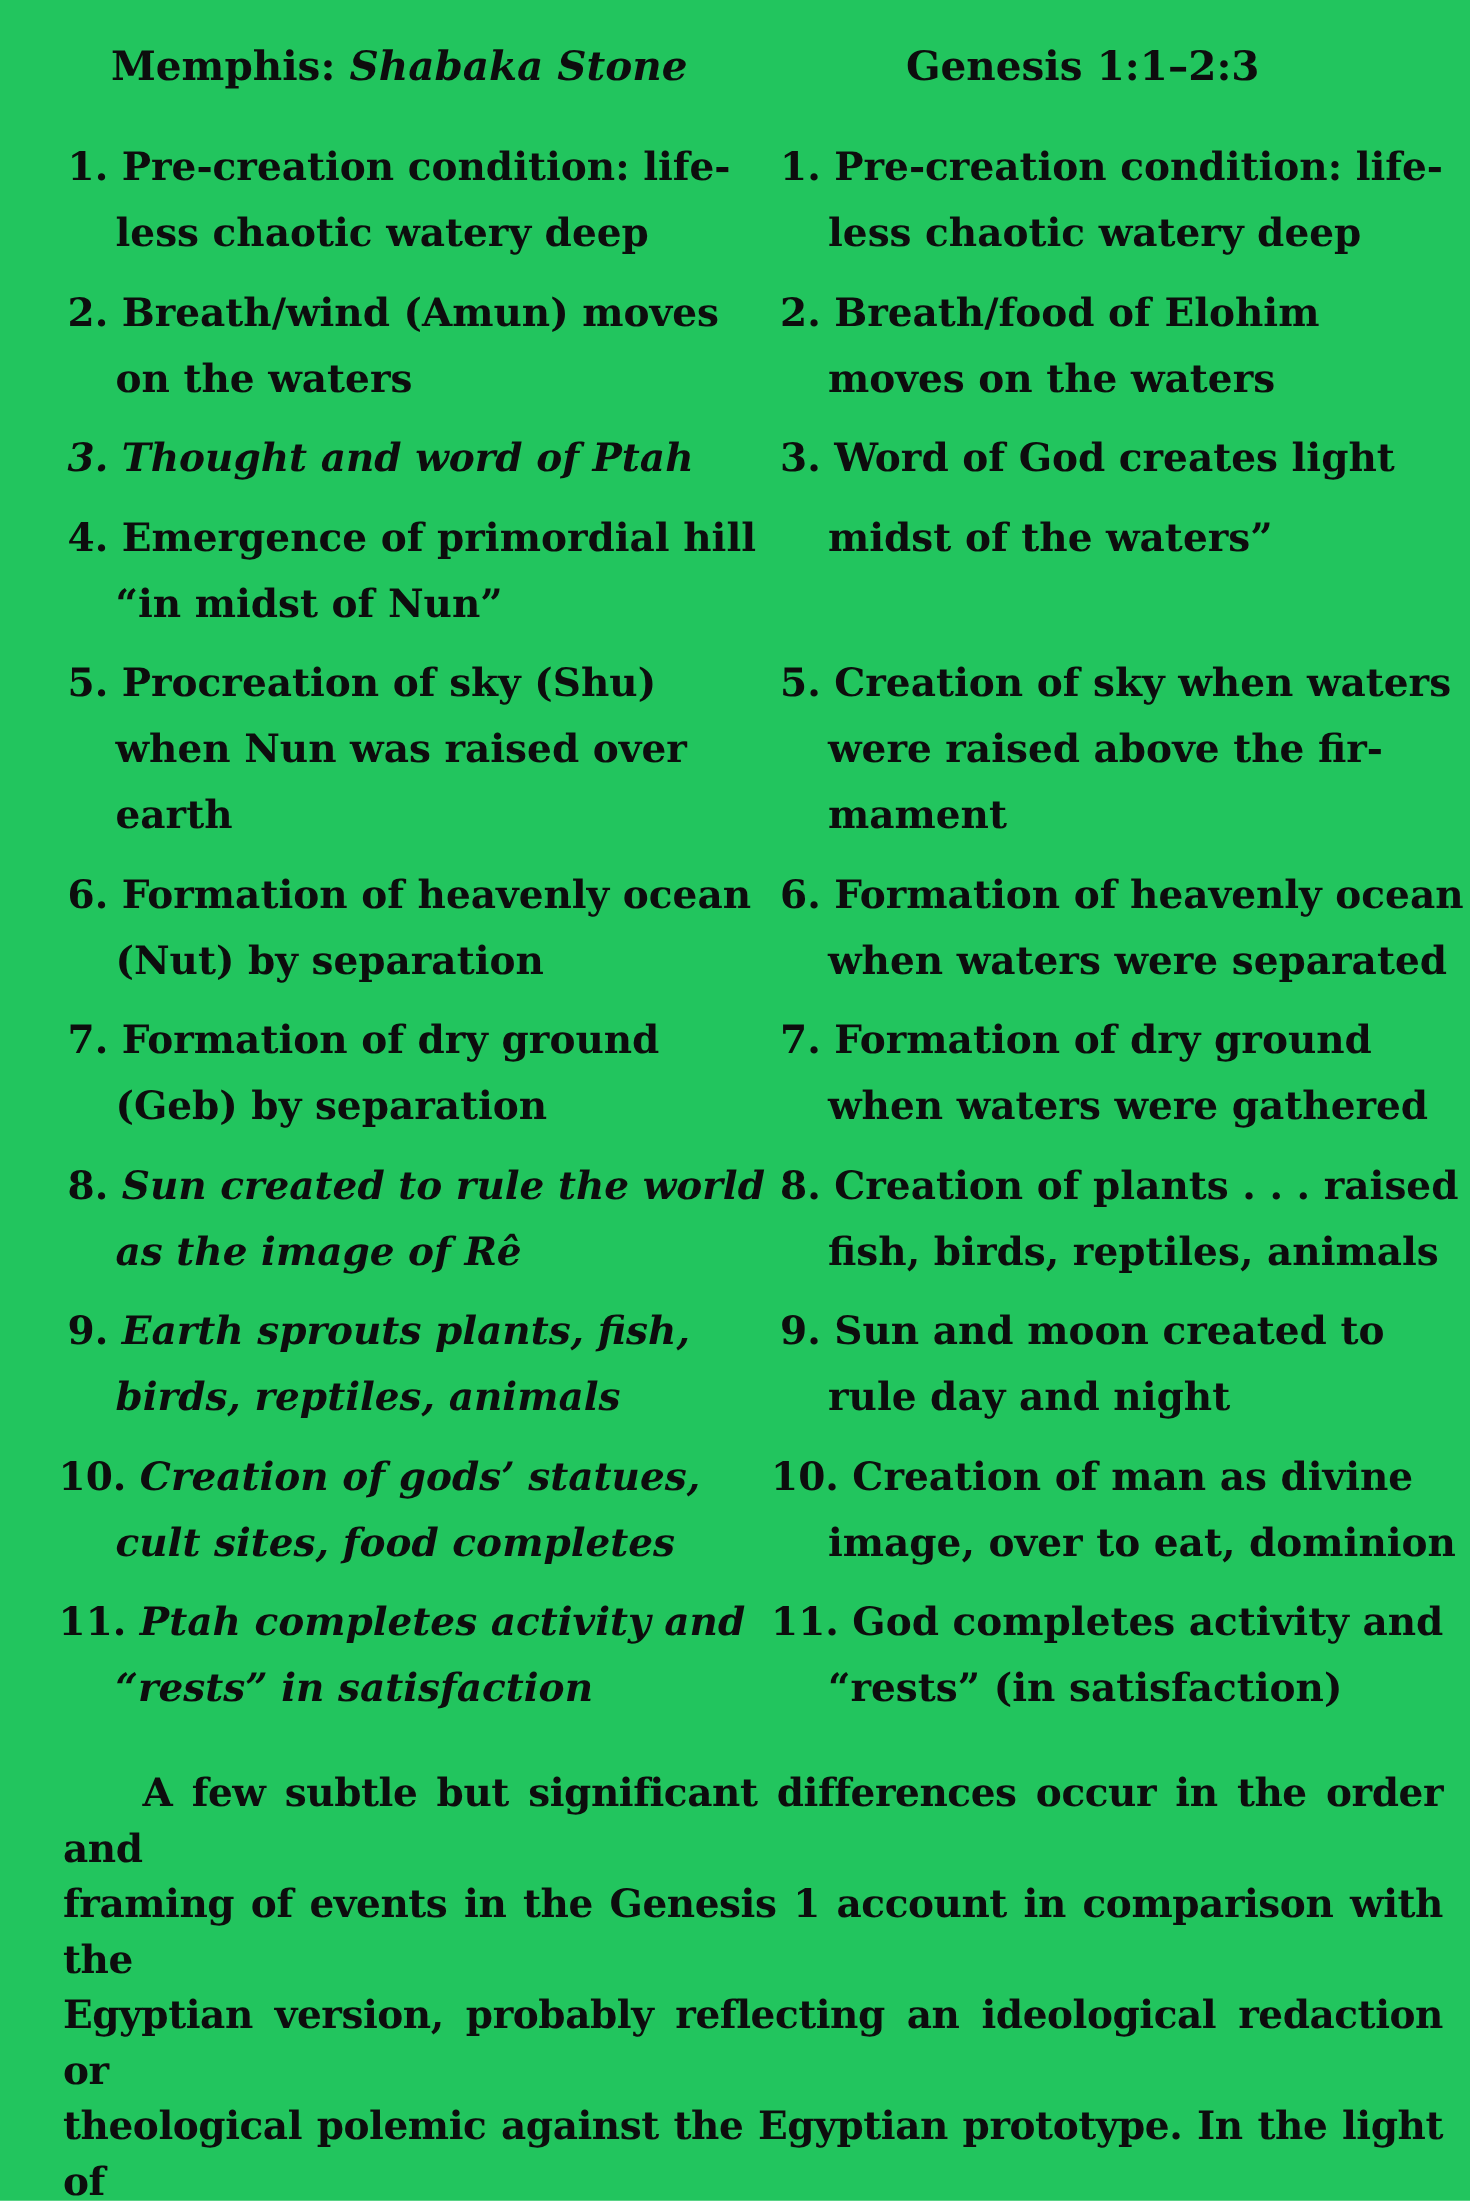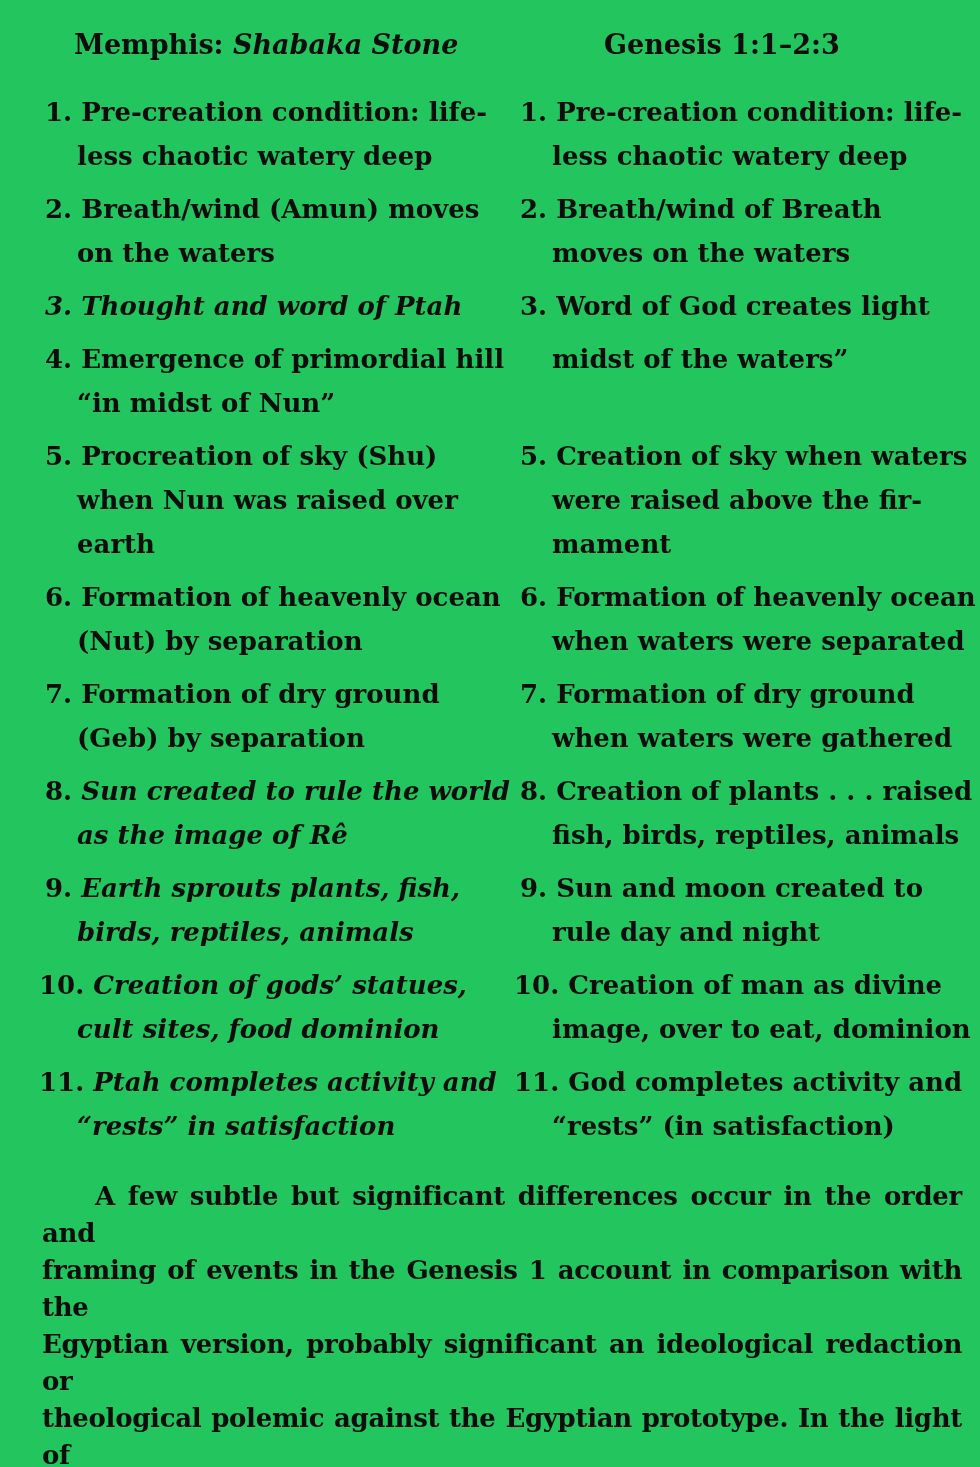--- a/index.html
+++ b/index.html
@@ -85,21 +85,21 @@
         </div>
       </div>
       <div class="cell">
         <div class="item">
           <div class="line"><span class="num">2.</span><span class="txt">Breath/wind (Amun) moves</span></div>
           <div class="line cont">on the waters</div>
         </div>
       </div>
       <div class="cell">
         <div class="item">
-          <div class="line"><span class="num">2.</span><span class="txt">Breath/wind of Breath</span></div>
+          <div class="line"><span class="num">2.</span><span class="txt">Breath/food of Elohim</span></div>
           <div class="line cont">moves on the waters</div>
         </div>
       </div>
       <div class="cell">
         <div class="item text-it num-it">
           <div class="line"><span class="num">3.</span><span class="txt">Thought and word of Ptah</span></div>
         </div>
       </div>
       <div class="cell">
         <div class="item">
@@ -175,21 +175,21 @@
       </div>
       <div class="cell">
         <div class="item">
           <div class="line"><span class="num">9.</span><span class="txt">Sun and moon created to</span></div>
           <div class="line cont">rule day and night</div>
         </div>
       </div>
       <div class="cell">
         <div class="item text-it wide">
           <div class="line"><span class="num">10.</span><span class="txt">Creation of gods’ statues,</span></div>
-          <div class="line cont">cult sites, food dominion</div>
+          <div class="line cont">cult sites, food completes</div>
         </div>
       </div>
       <div class="cell">
         <div class="item wide">
           <div class="line"><span class="num">10.</span><span class="txt">Creation of man as divine</span></div>
           <div class="line cont">image, over to eat, dominion</div>
         </div>
       </div>
       <div class="cell">
         <div class="item text-it wide">
@@ -201,18 +201,18 @@
         <div class="item wide">
           <div class="line"><span class="num">11.</span><span class="txt">God completes activity and</span></div>
           <div class="line cont">“rests” (in satisfaction)</div>
         </div>
       </div>
     </div>
 
   <div class="paragraph">
     <div class="para-line first">A few subtle but significant differences occur in the order and</div>
     <div class="para-line">framing of events in the Genesis 1 account in comparison with the</div>
-    <div class="para-line">Egyptian version, probably significant an ideological redaction or</div>
+    <div class="para-line">Egyptian version, probably reflecting an ideological redaction or</div>
     <div class="para-line">theological polemic against the Egyptian prototype. In the light of</div>
 
   </div>
 
 </div>
 
 </body></html>

